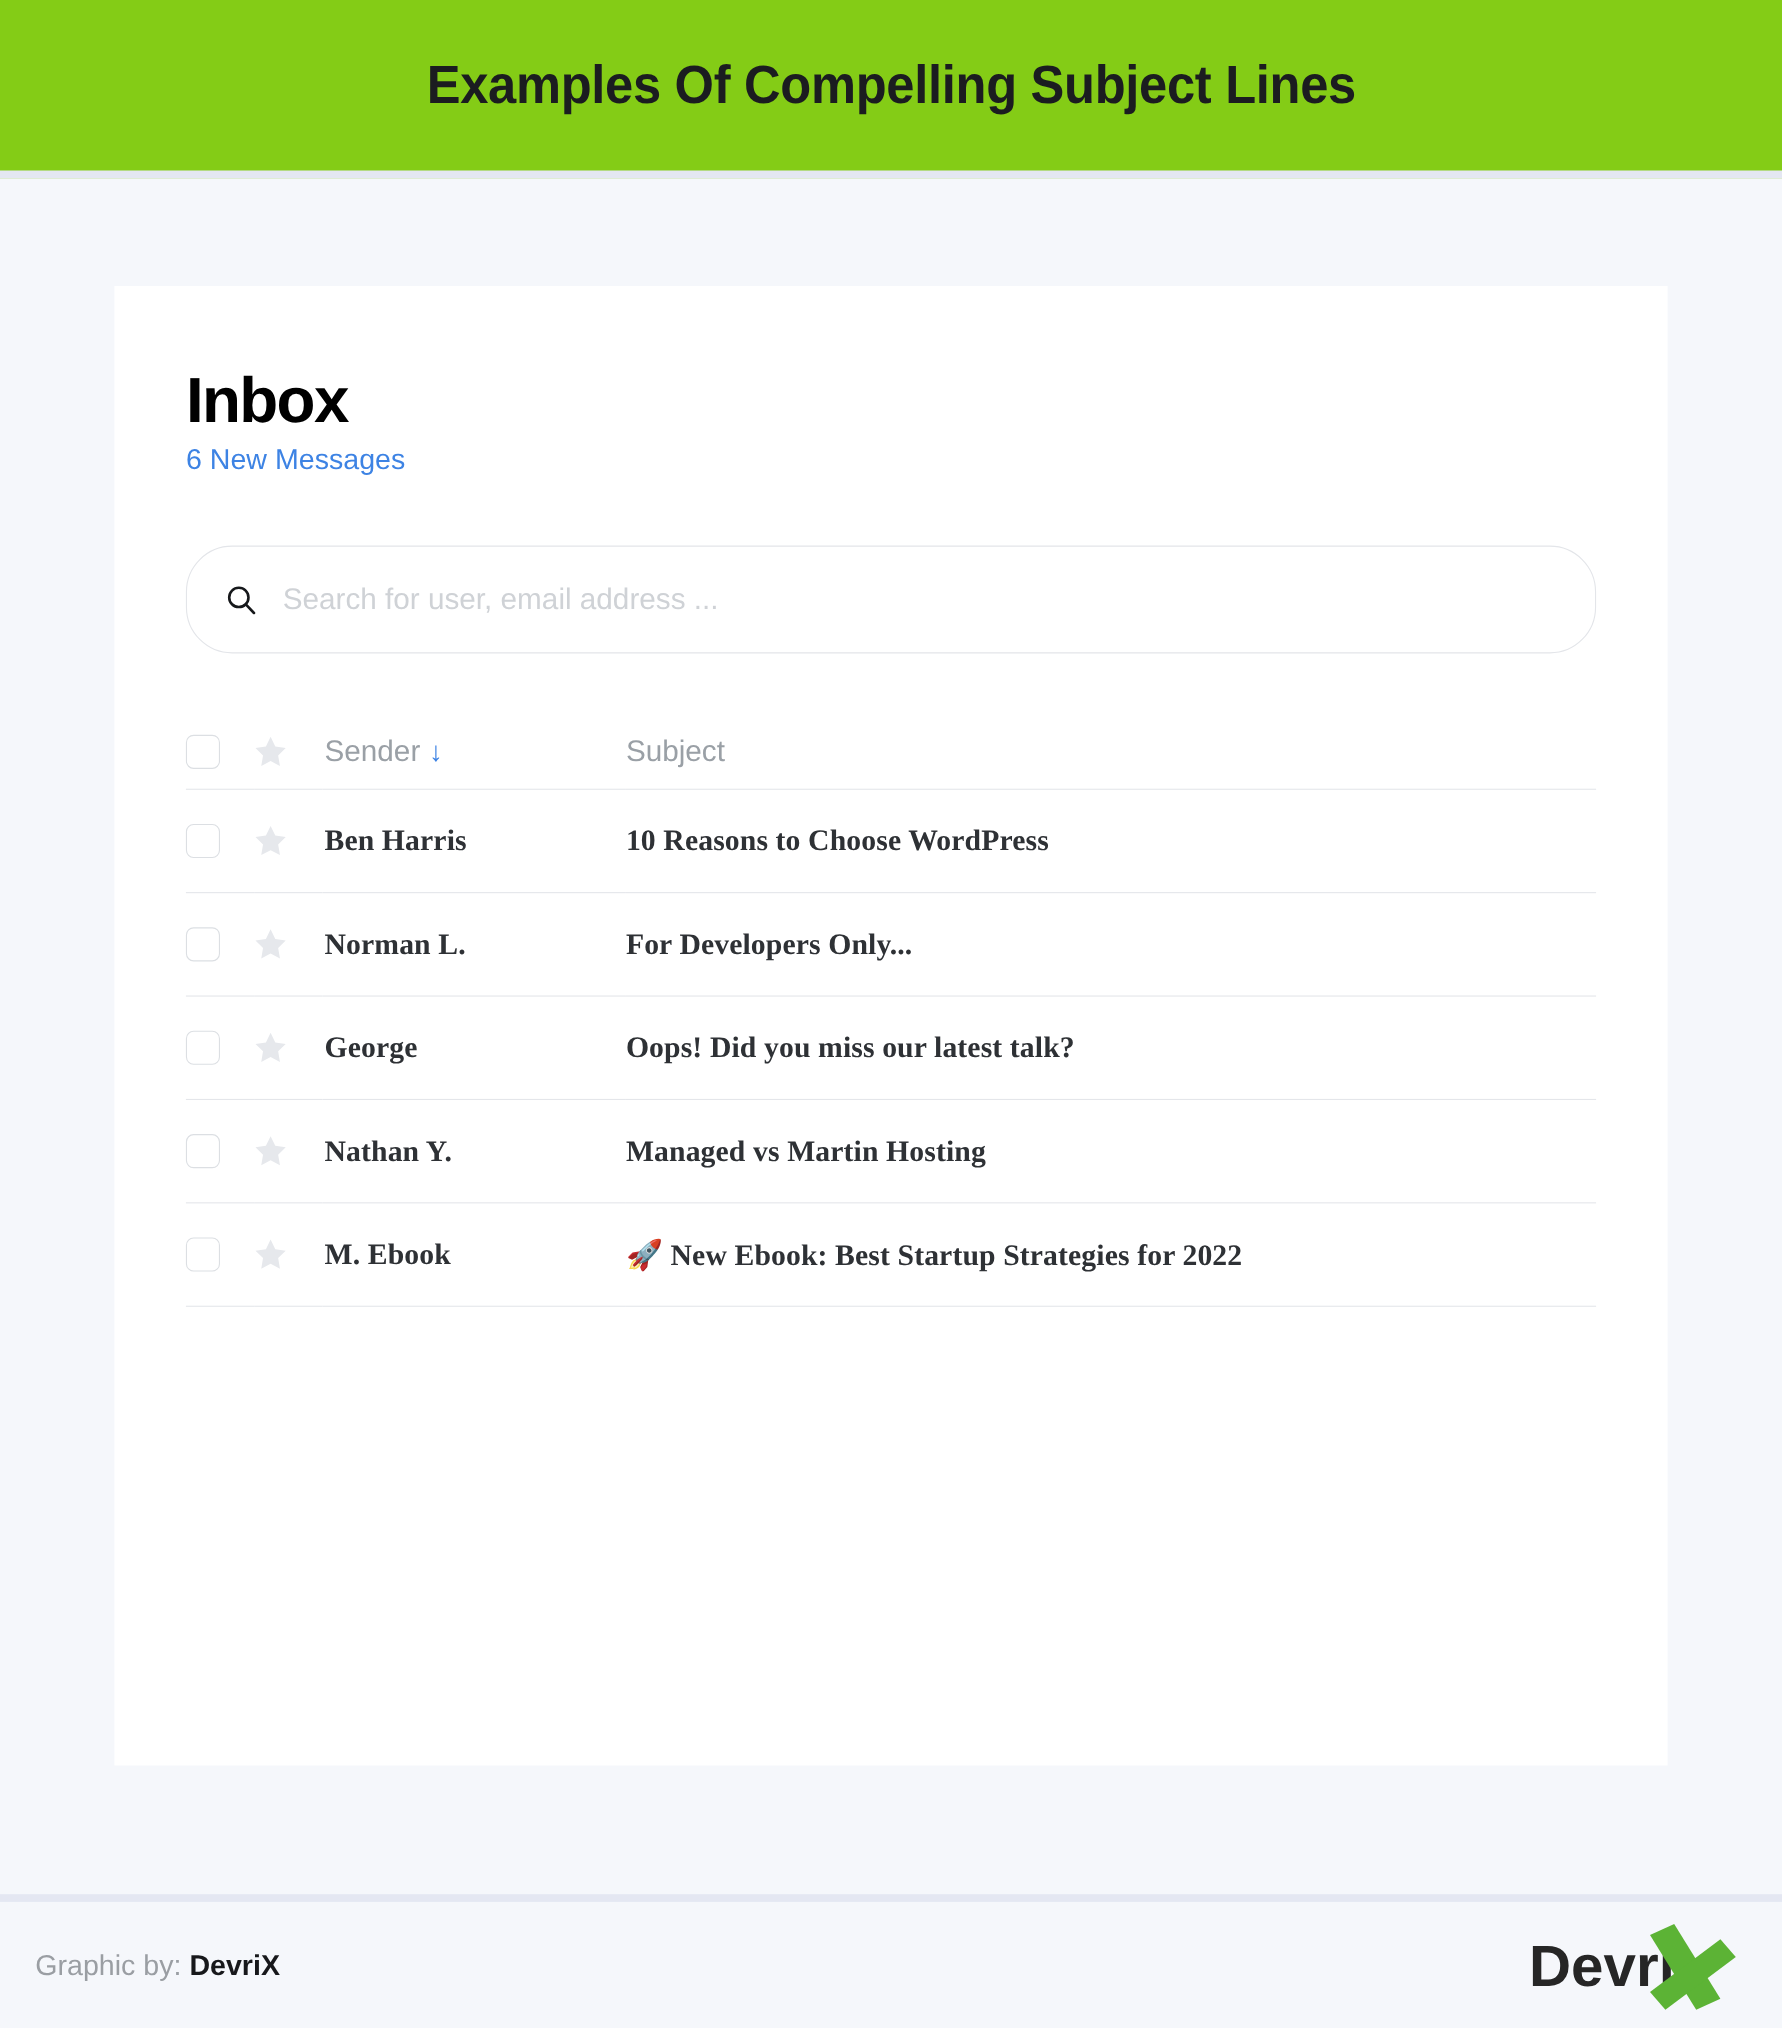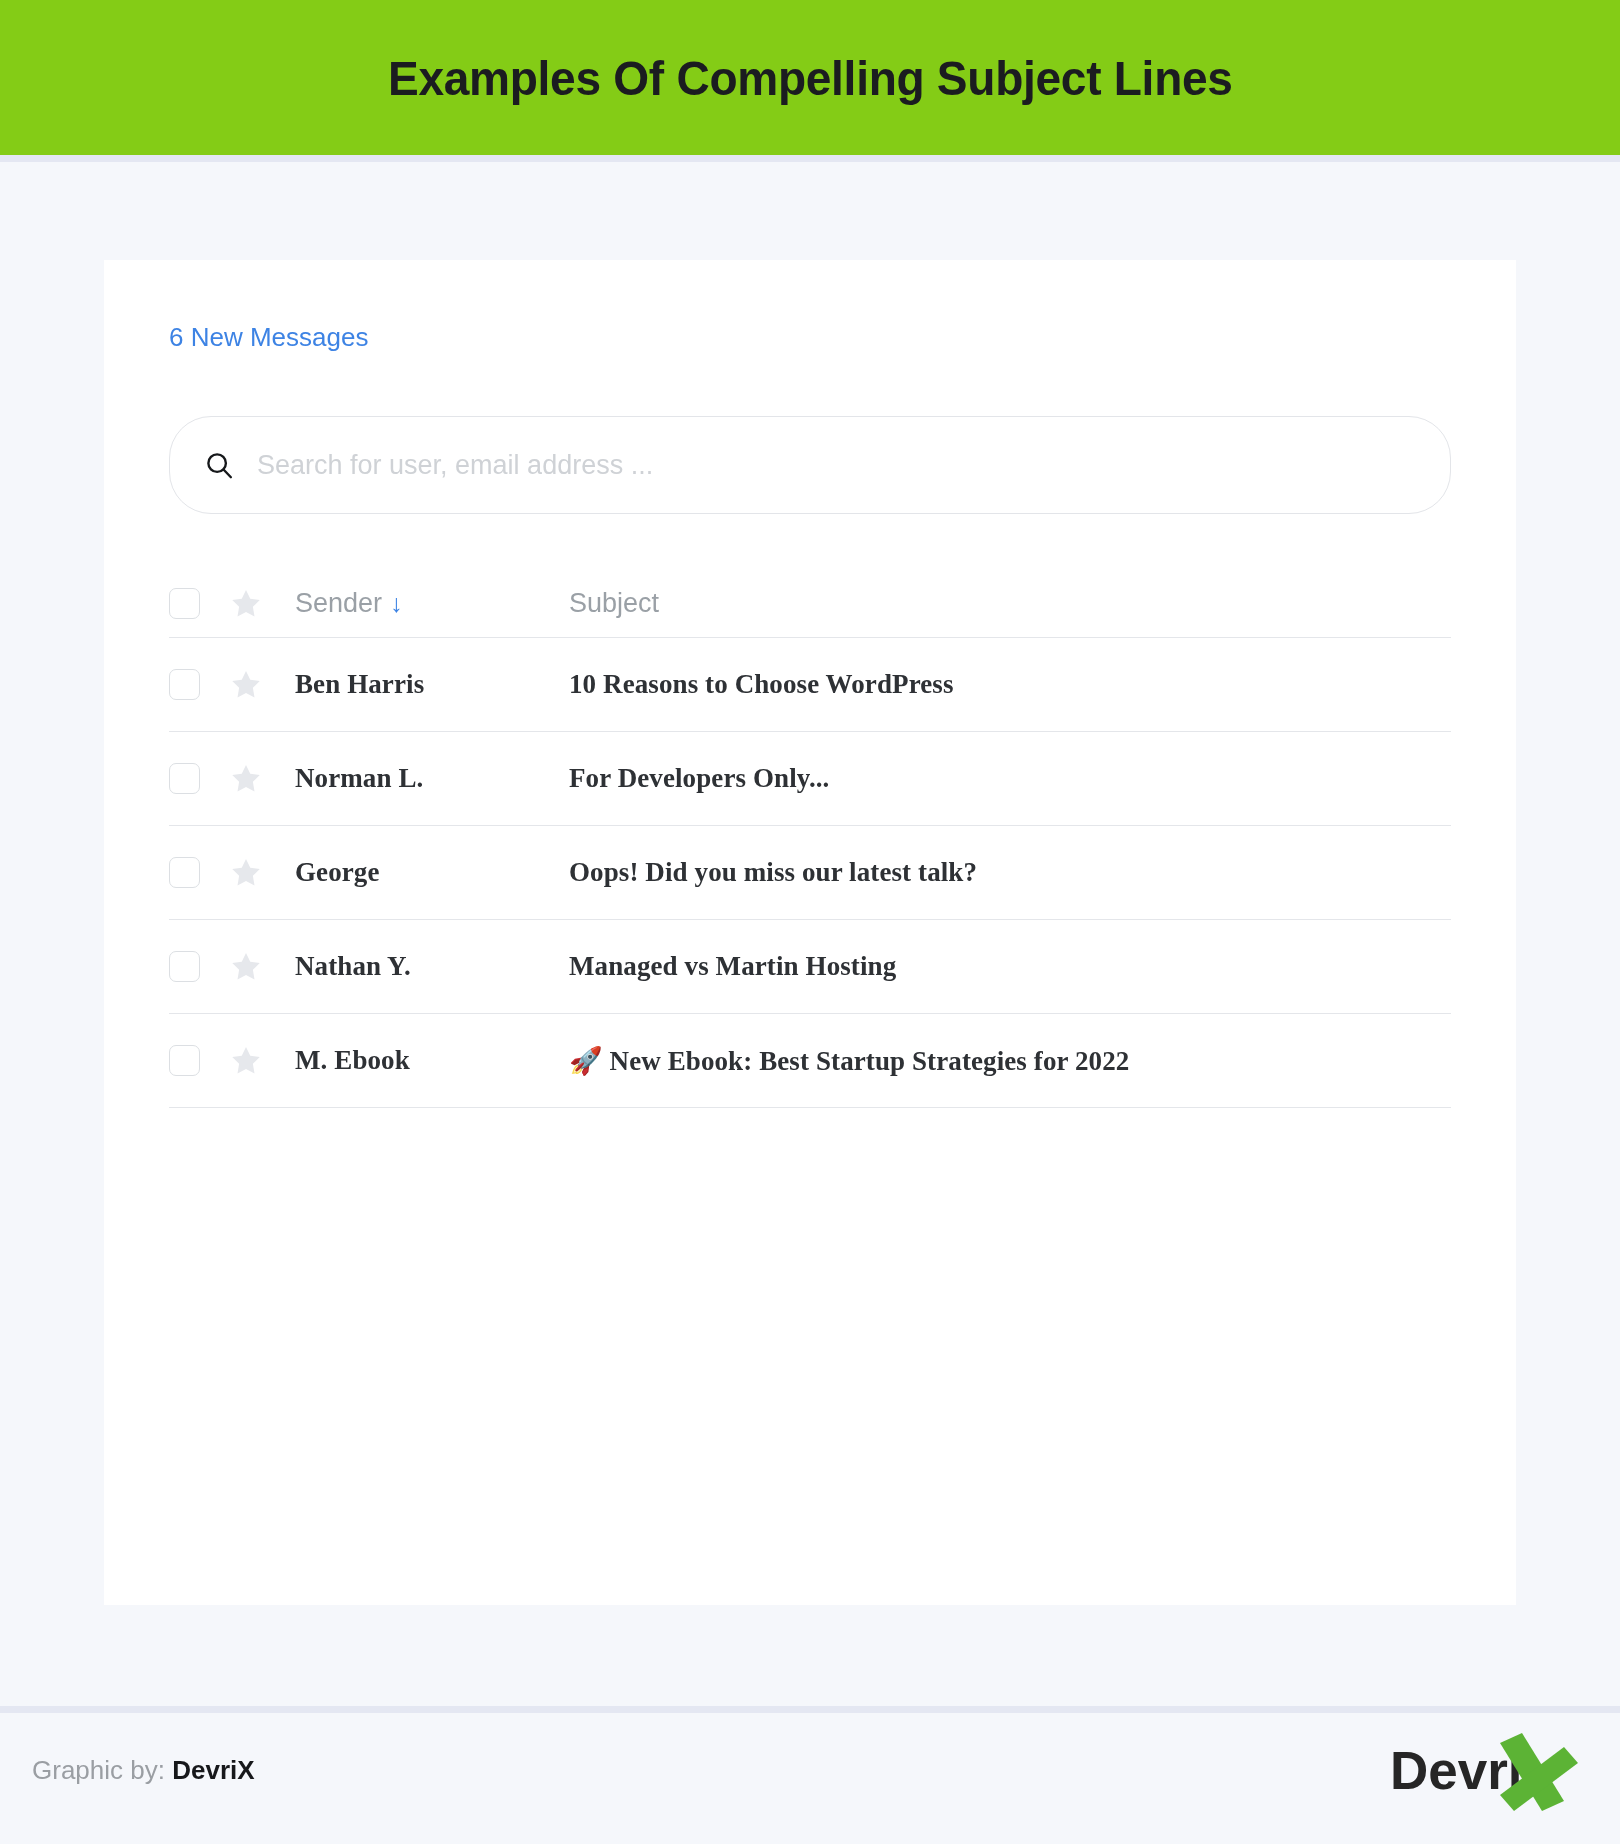--- a/index.html
+++ b/index.html
@@ -155,21 +155,21 @@
   .star {
     width: 30px;
     height: 29px;
     display: block;
   }
 
   
   .page-footer {
     position: absolute;
     left: 0;
-    bottom: 16px;
+    bottom: 0;
     width: 1620px;
     height: 122px;
     border-top: 7px solid #e4e7f2;
     box-sizing: border-box;
     display: flex;
     align-items: center;
     justify-content: space-between;
     padding: 0 32px 0 32px;
     background: #f5f7fb;
   }
@@ -192,20 +192,21 @@
 </head>
 <body>
 
 <div class="page-header">
   <div class="page-title">Examples Of Compelling Subject Lines</div>
 </div>
 
 <div class="card-wrap">
   <div class="inbox-card">
 
+    <div class="inbox-heading">Inbox</div>
     <div class="inbox-sub">6 New Messages</div>
 
     <div class="search-box">
       <svg class="search-icon" viewBox="0 0 24 24" fill="none">
         <circle cx="10.5" cy="10.5" r="7" stroke="#16181b" stroke-width="1.9"></circle>
         <line x1="15.6" y1="15.6" x2="21.5" y2="21.8" stroke="#16181b" stroke-width="1.9" stroke-linecap="round"></line>
       </svg>
       <input class="search-input" type="text" placeholder="Search for user, email address ..." style="">
     </div>
 

